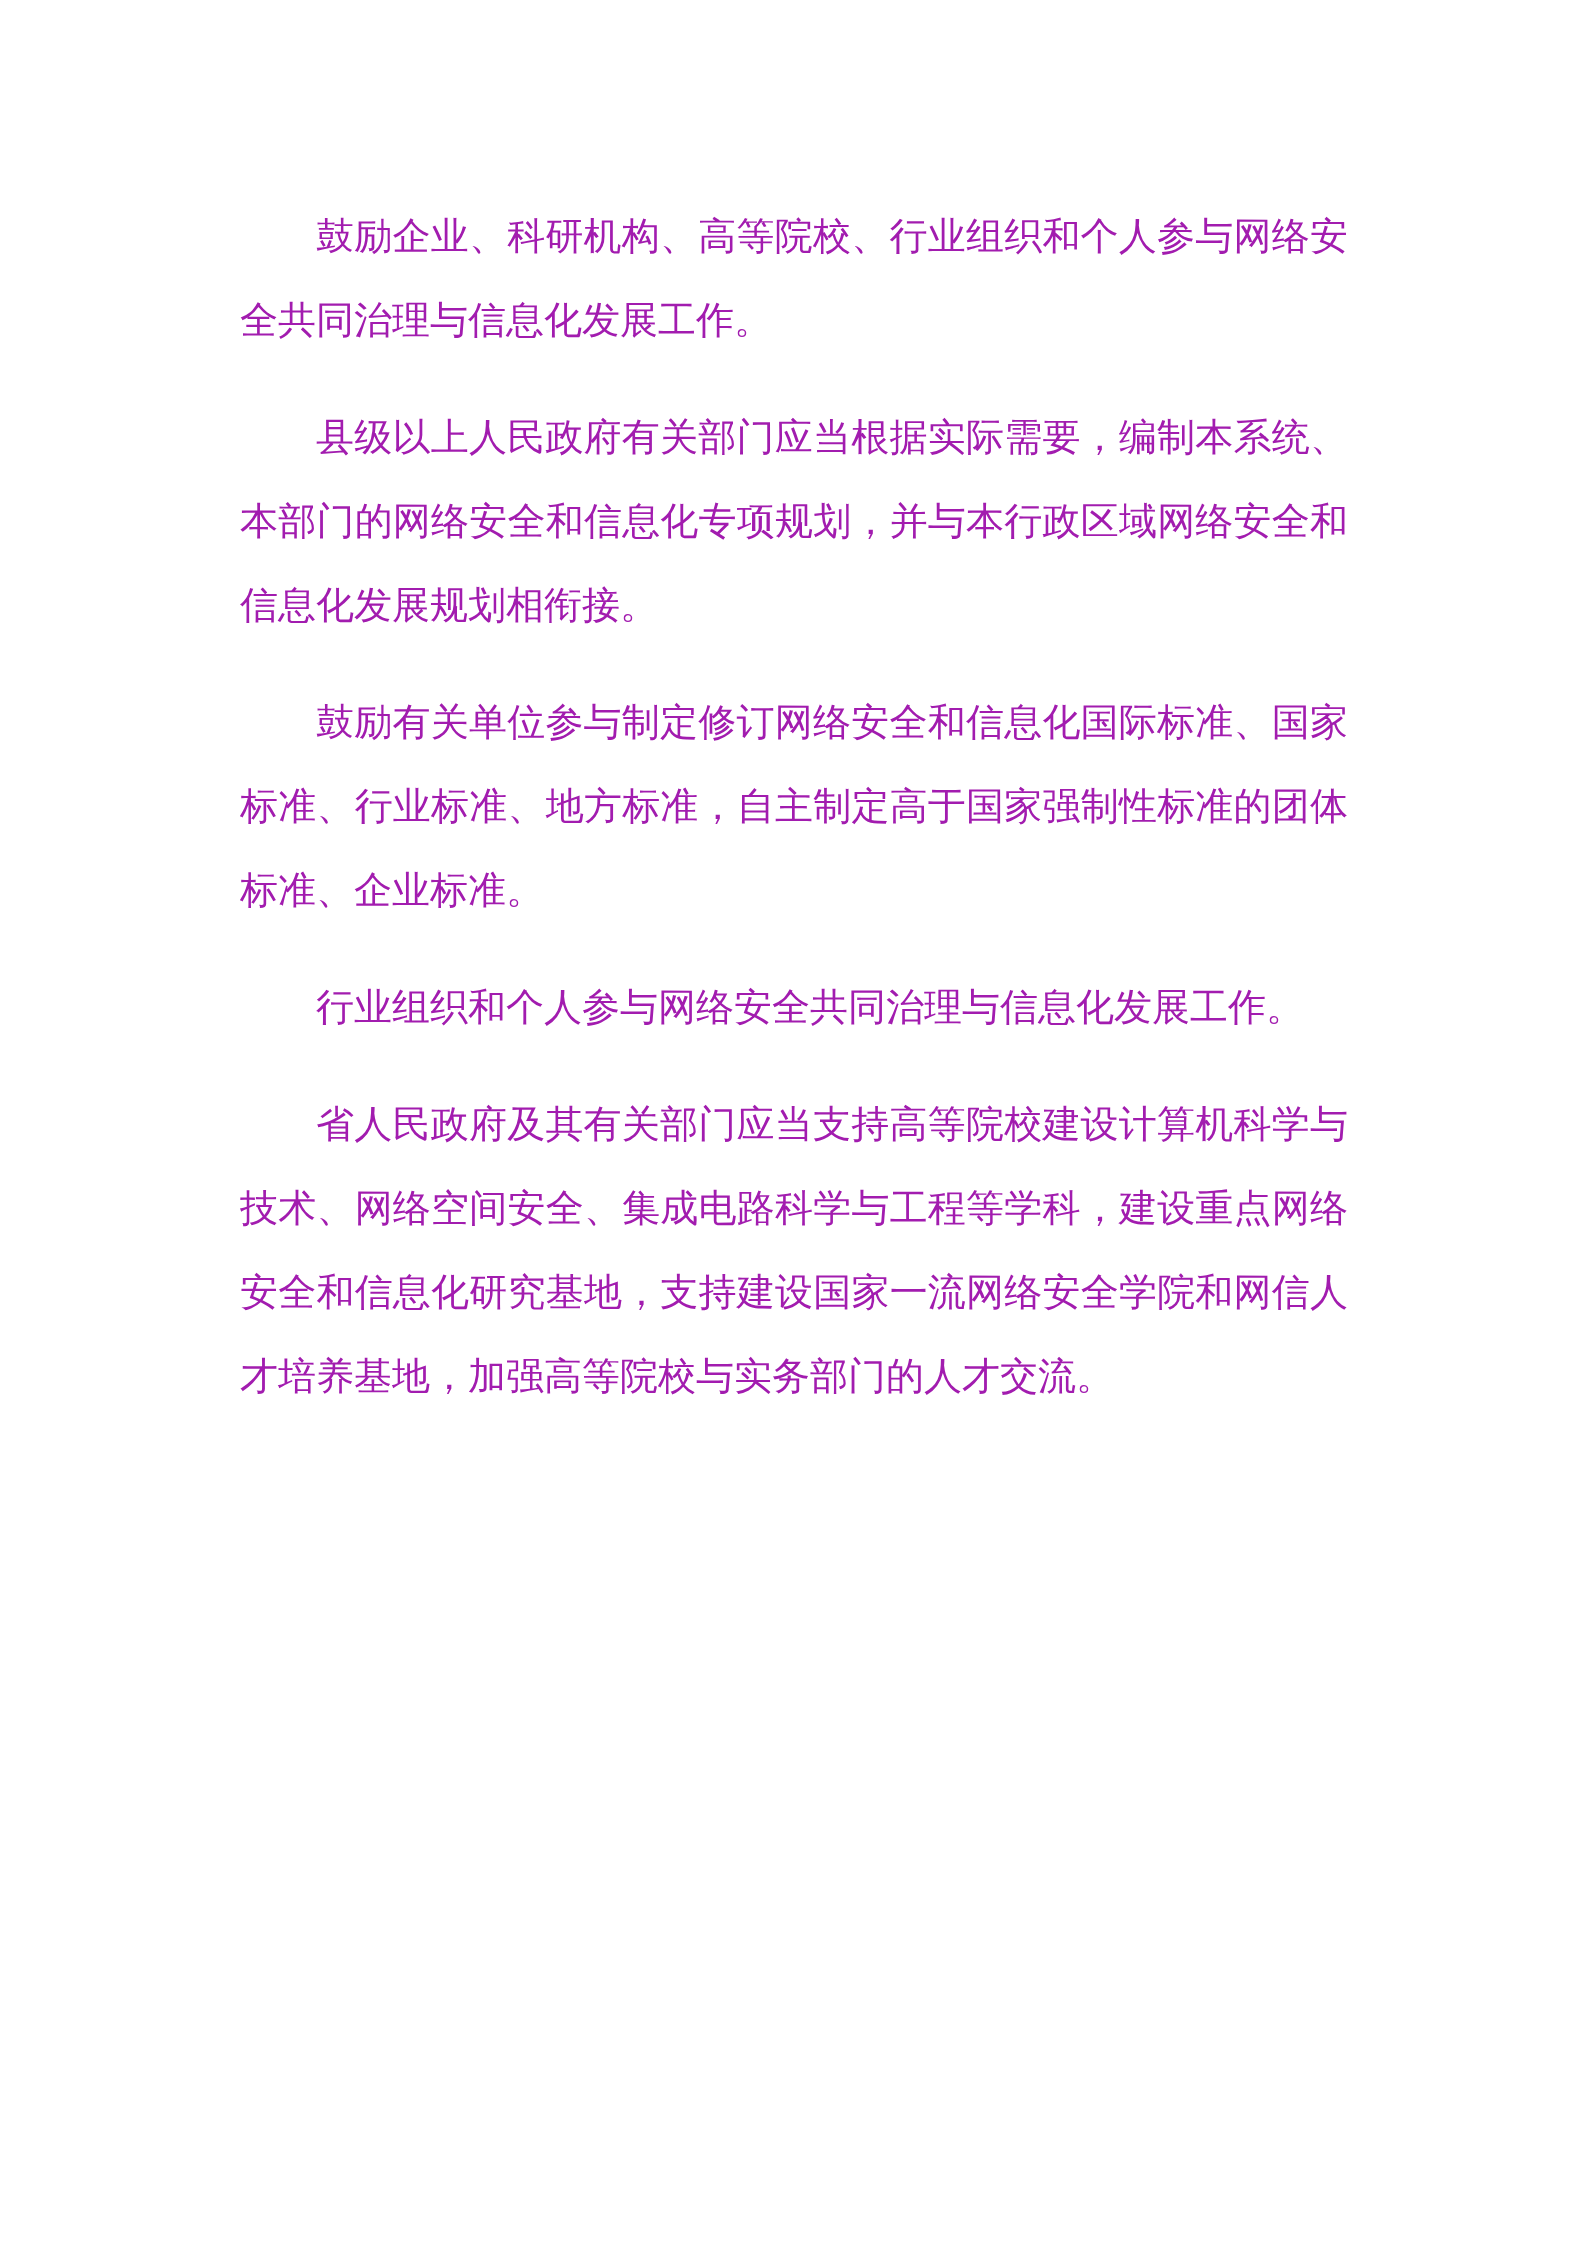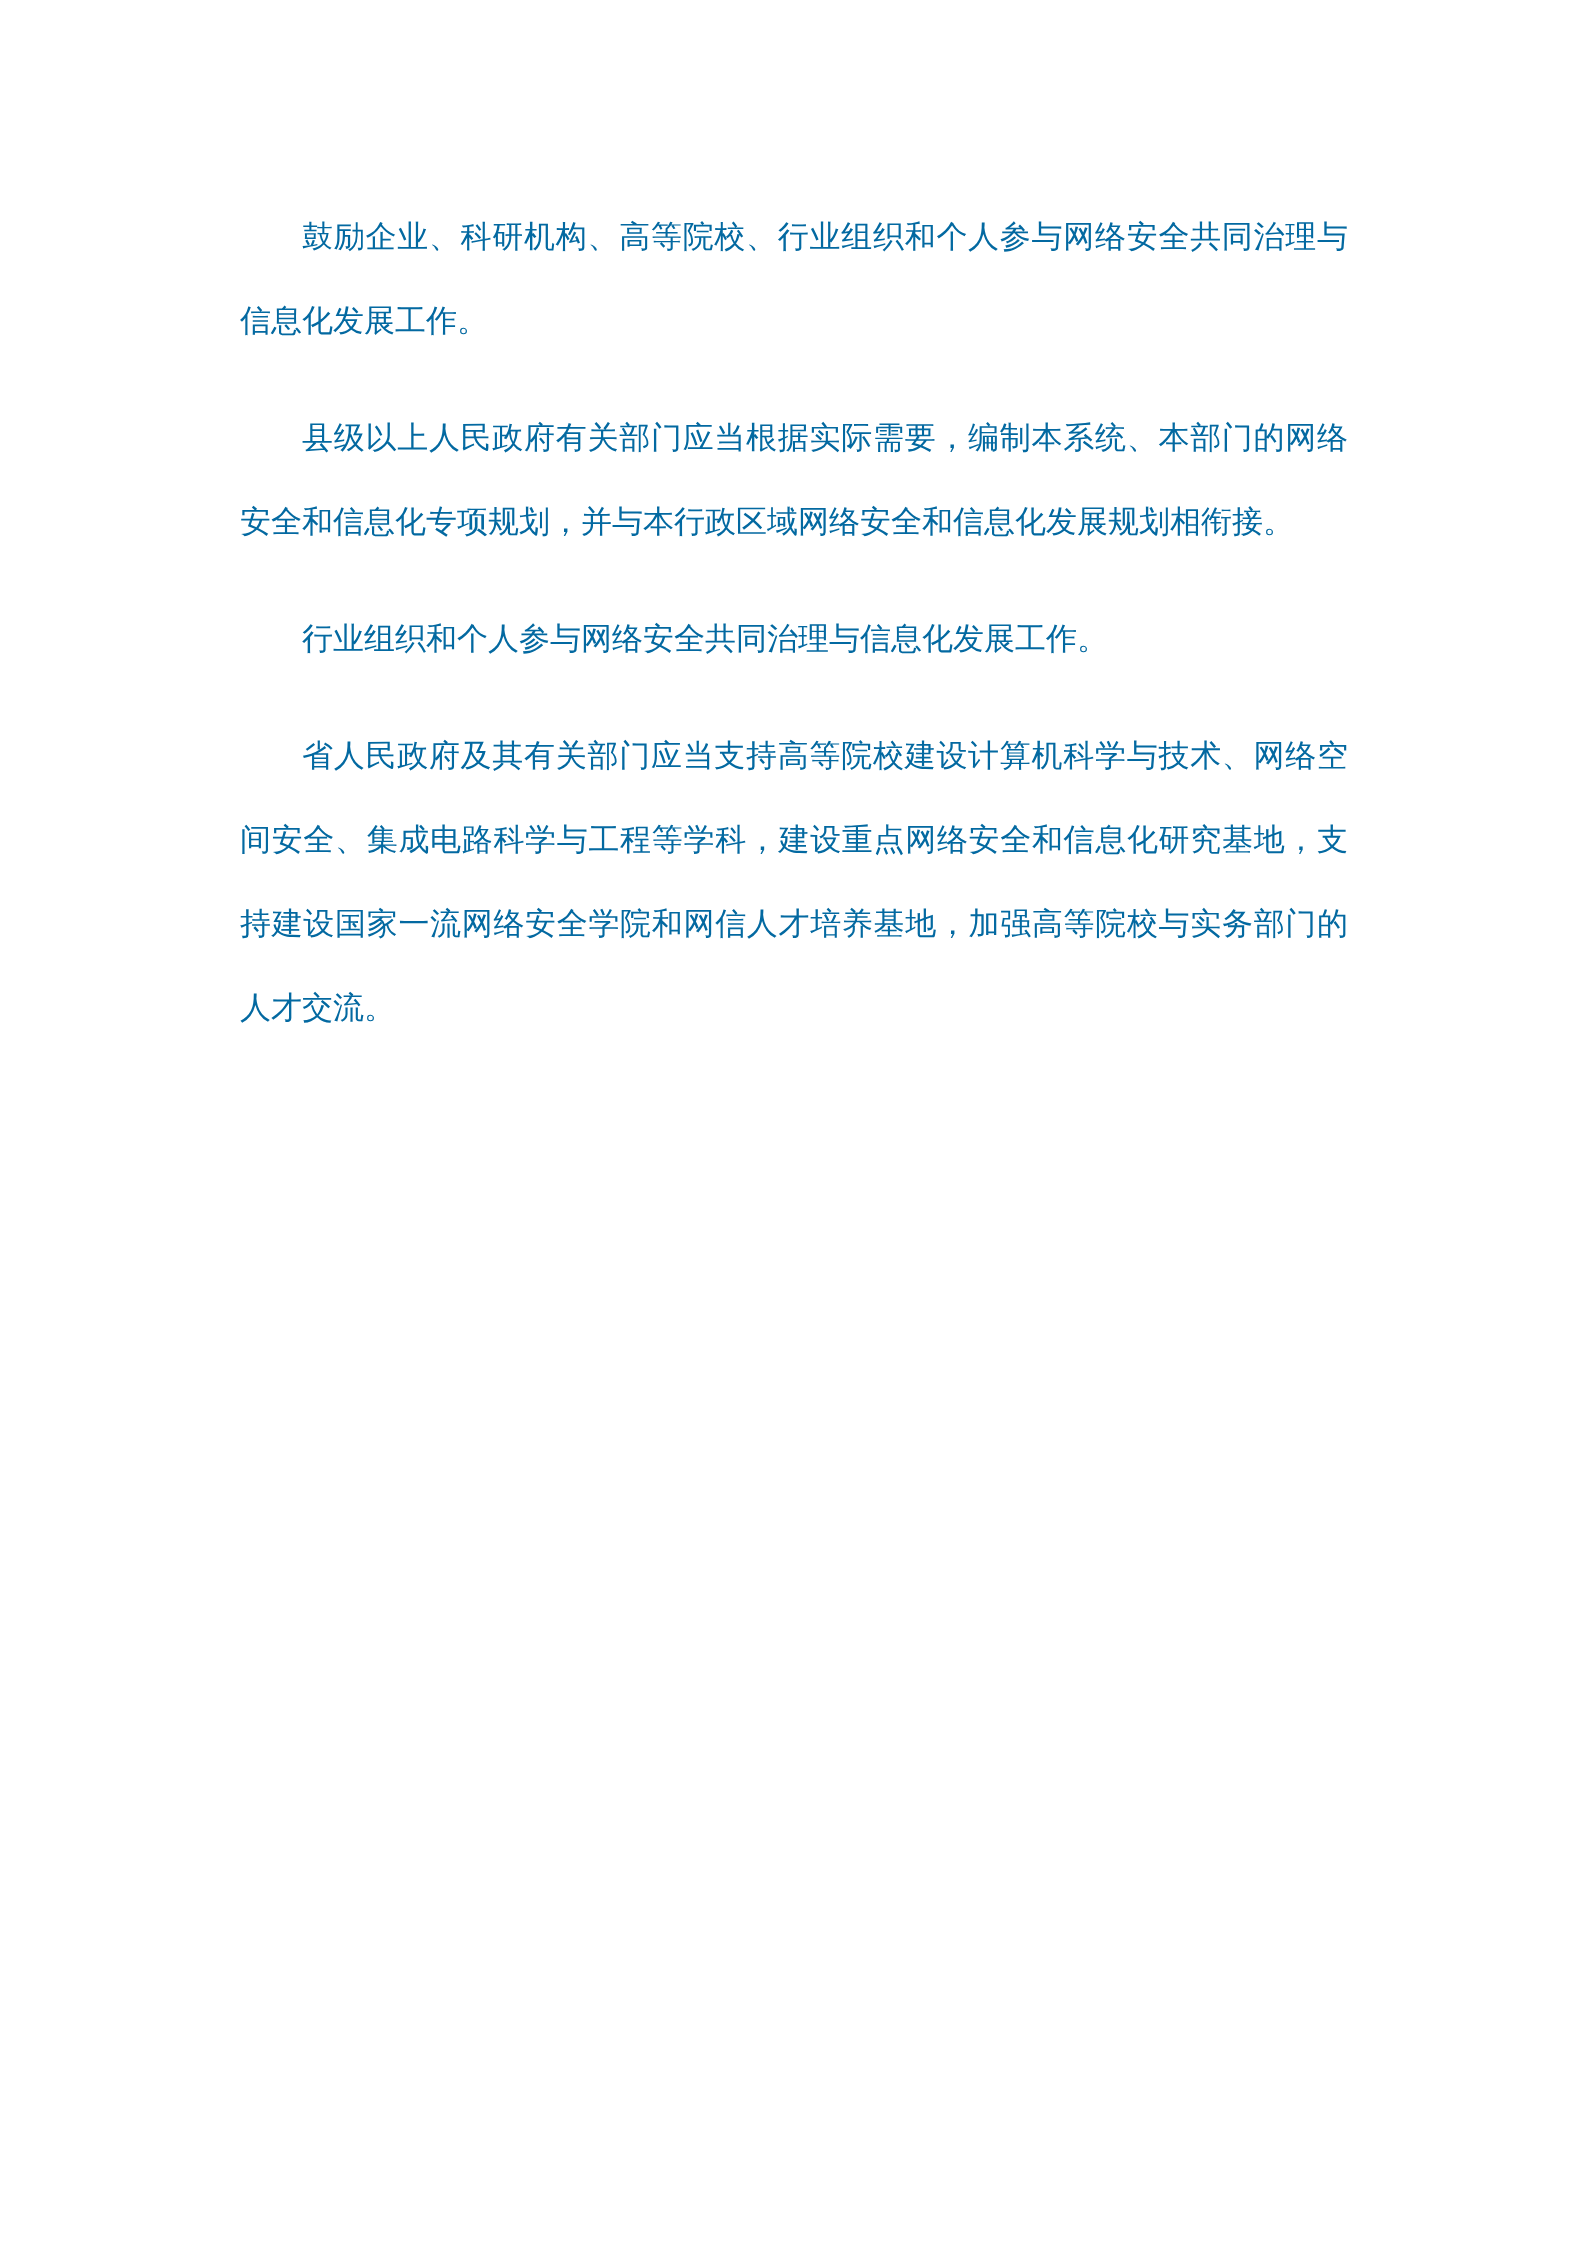--- a/index.html
+++ b/index.html
@@ -12,34 +12,35 @@
       height: 2244px;
       position: relative;
       overflow: hidden;
     }
     .page {
       position: absolute;
       left: 240px;
       top: 194px;
       width: 1108px;
       font-family: "DejaVu Sans", "Liberation Sans", sans-serif;
-      font-size: 31px;
+      font-size: 38px;
       line-height: 84px;
-      color: #0369a1;
+      color: #a21caf;
     }
     .para {
       margin: 0 0 33px 0;
       text-indent: 2em;
       text-align: justify;
       text-align-last: left;
       word-break: break-all;
       letter-spacing: 0;
     }
   </style>
 </head>
 <body>
 
 <div class="page">
   <p class="para">鼓励企业、科研机构、高等院校、行业组织和个人参与网络安全共同治理与信息化发展工作。</p>
   <p class="para">县级以上人民政府有关部门应当根据实际需要，编制本系统、本部门的网络安全和信息化专项规划，并与本行政区域网络安全和信息化发展规划相衔接。</p>
+  <p class="para">鼓励有关单位参与制定修订网络安全和信息化国际标准、国家标准、行业标准、地方标准，自主制定高于国家强制性标准的团体标准、企业标准。</p>
   <p class="para">行业组织和个人参与网络安全共同治理与信息化发展工作。</p>
   <p class="para">省人民政府及其有关部门应当支持高等院校建设计算机科学与技术、网络空间安全、集成电路科学与工程等学科，建设重点网络安全和信息化研究基地，支持建设国家一流网络安全学院和网信人才培养基地，加强高等院校与实务部门的人才交流。</p>
 </div>
 
 </body></html>

